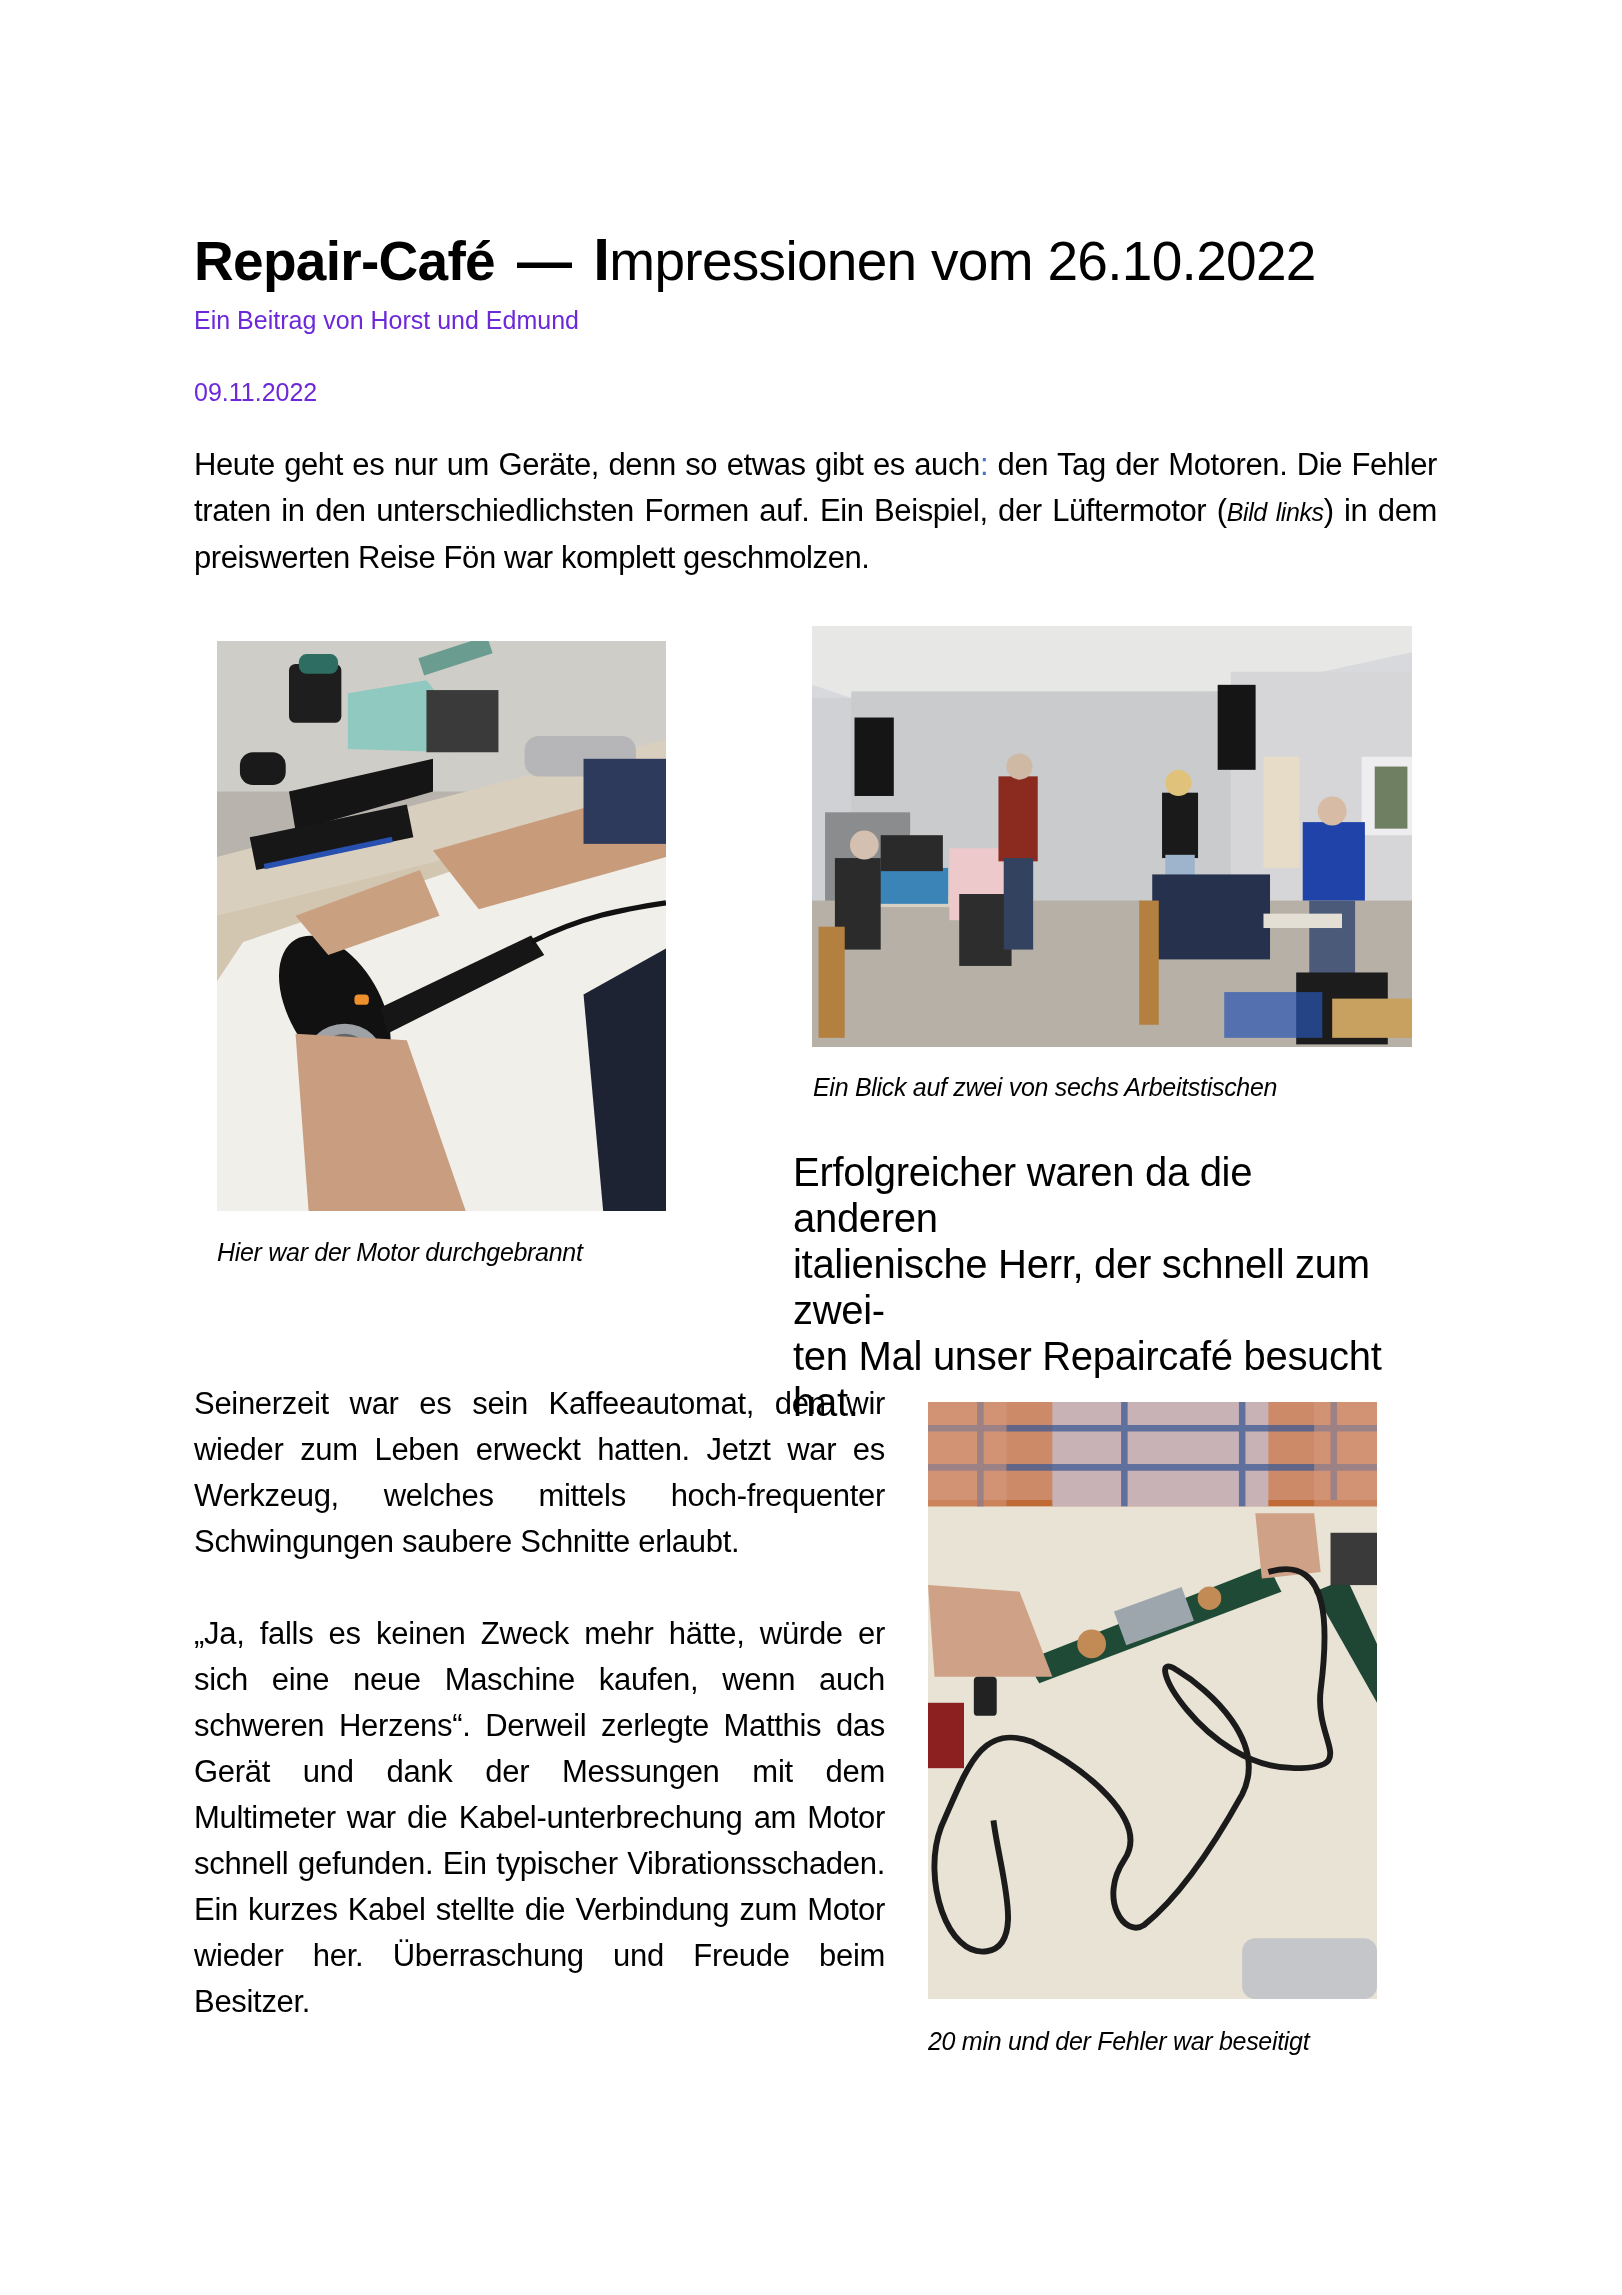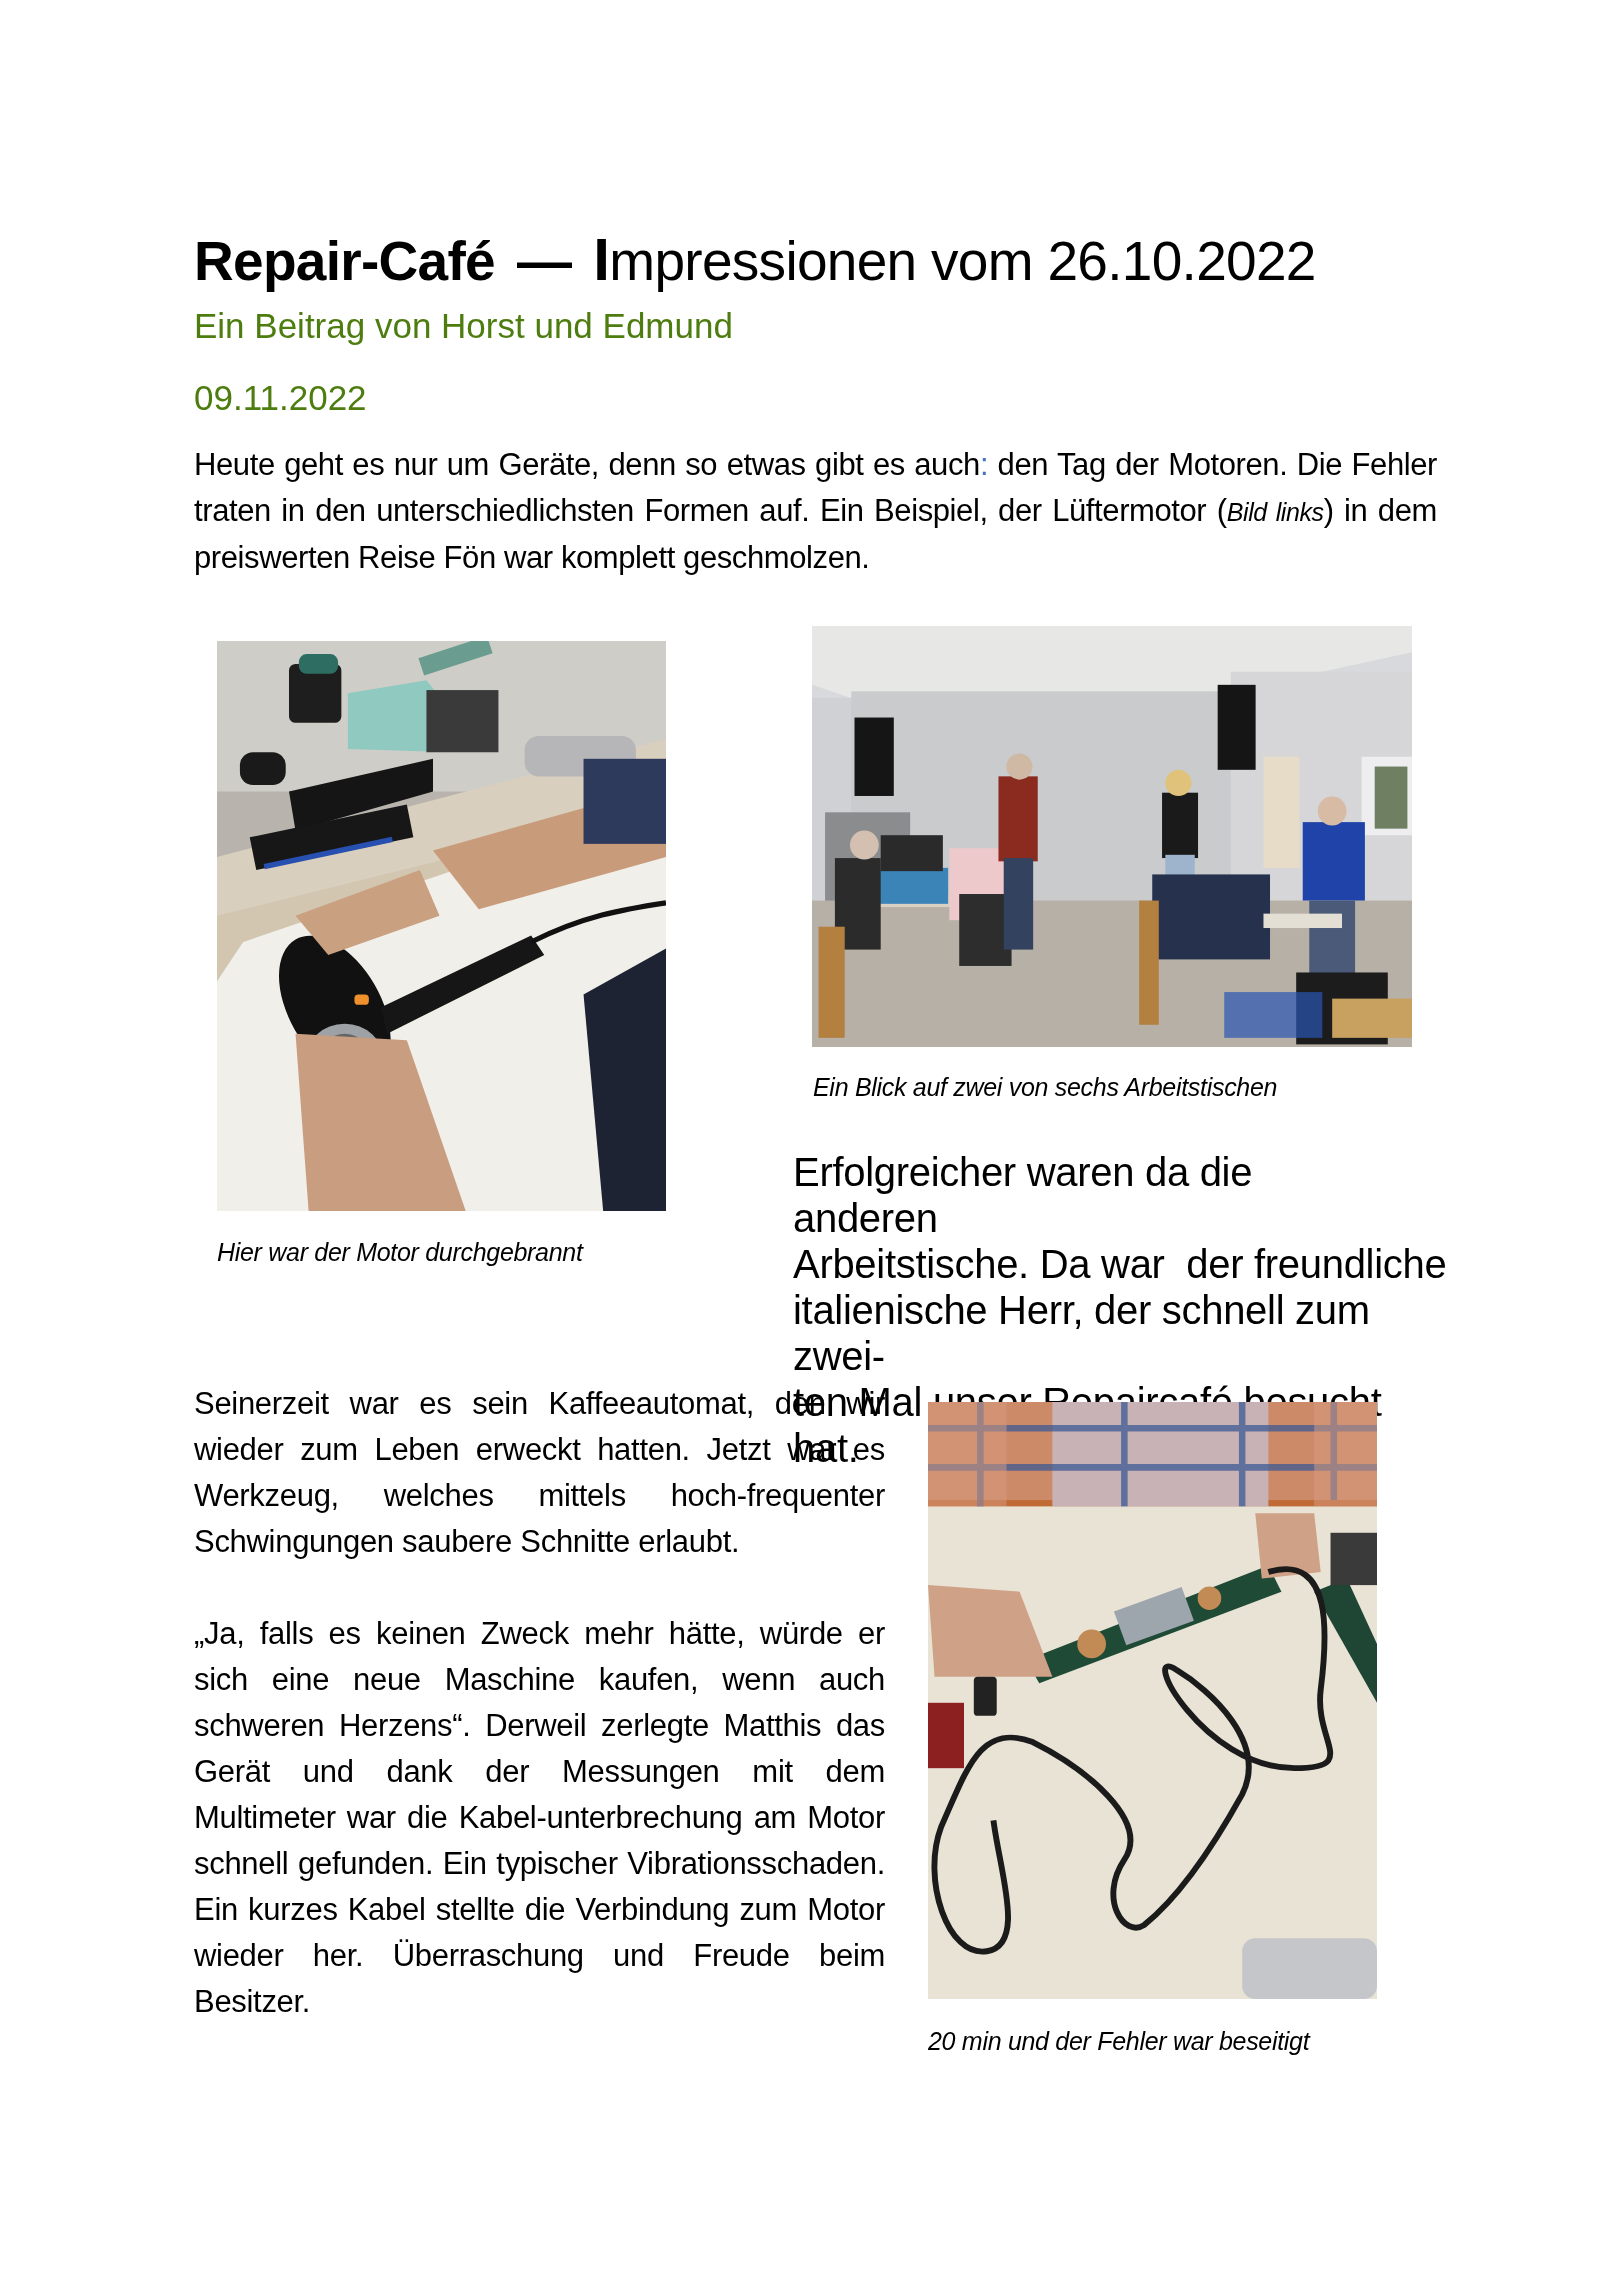--- a/index.html
+++ b/index.html
@@ -4,21 +4,21 @@
 <style>
   html, body { margin:0; padding:0; background:#ffffff; }
   body { width:1622px; height:2295px; position:relative; overflow:hidden;
          font-family:"Liberation Sans", "DejaVu Sans", sans-serif; color:#000; }
   .abs { position:absolute; }
   .title { left:194px; top:196px; font-size:55px; white-space:nowrap; letter-spacing:-0.7px;margin-top:29px; }
   .title .t-bold { font-weight:bold; }
   .title .t-dash { font-weight:bold; margin:0 22px; }
   .title .t-cap { font-weight:bold; font-size:60px; }
   .title .t-rest { font-weight:normal; }
-  .blue { color:#4d7c0f; font-size:35px; }
+  .blue { color:#6d28d9; font-size:25px; }
   .byline { left:194px; top:306px; }
   .date { left:194px; top:378px; }
   .body-text { font-size:31px; line-height:46px; text-align:justify; text-align-last:left; }
   .intro { left:194px; top:442px; width:1243px; letter-spacing:-0.4px; }
   .intro .colon { color:#4472C4; }
   .intro .italic { font-style:italic; font-size:25px; }
   .photo { position:absolute; overflow:hidden; }
   .photo svg { display:block; width:100%; height:100%; }
   .caption { font-style:italic; font-size:25px; white-space:nowrap; letter-spacing:-0.3px; }
   .right-para { left:793px; top:1149px; width:609px; font-size:40px; line-height:46px; letter-spacing:-0.3px; }
@@ -106,21 +106,20 @@
     <rect x="630" y="560" width="150" height="70" fill="#2a56b4" opacity="0.7"></rect>
     <rect x="795" y="570" width="122" height="60" fill="#c8a060"></rect>
     <rect x="10" y="460" width="40" height="170" fill="#b48040"></rect>
     <rect x="500" y="420" width="30" height="190" fill="#b48040"></rect>
   </svg>
 </div>
 <div class="abs caption" style="left:813px; top:1073px;">Ein Blick auf zwei von sechs Arbeitstischen</div>
 
 <div class="abs right-para">
   <div>Erfolgreicher waren da die anderen</div>
-  <div style="white-space:pre;">Arbeitstische. Da war  der freundliche</div>
   <div>italienische Herr, der schnell zum zwei-</div>
   <div>ten Mal unser Repaircafé besucht hat.</div>
 </div>
 
 <div class="abs body-text left-col">
   <p>Seinerzeit war es sein Kaffeeautomat, den wir wieder zum Leben erweckt hatten. Jetzt war es Werkzeug, welches mittels hoch-frequenter Schwingungen saubere Schnitte erlaubt.</p>
   <p>„Ja, falls es keinen Zweck mehr hätte, würde er sich eine neue Maschine kaufen, wenn auch schweren Herzens“. Derweil zerlegte Matthis das Gerät und dank der Messungen mit dem Multimeter war die Kabel-unterbrechung am Motor schnell gefunden. Ein typischer Vibrationsschaden. Ein kurzes Kabel stellte die Verbindung zum Motor wieder her. Überraschung und Freude beim Besitzer.</p>
 </div>
 
 <div class="photo" style="left:928px; top:1402px; width:449px; height:597px;">

